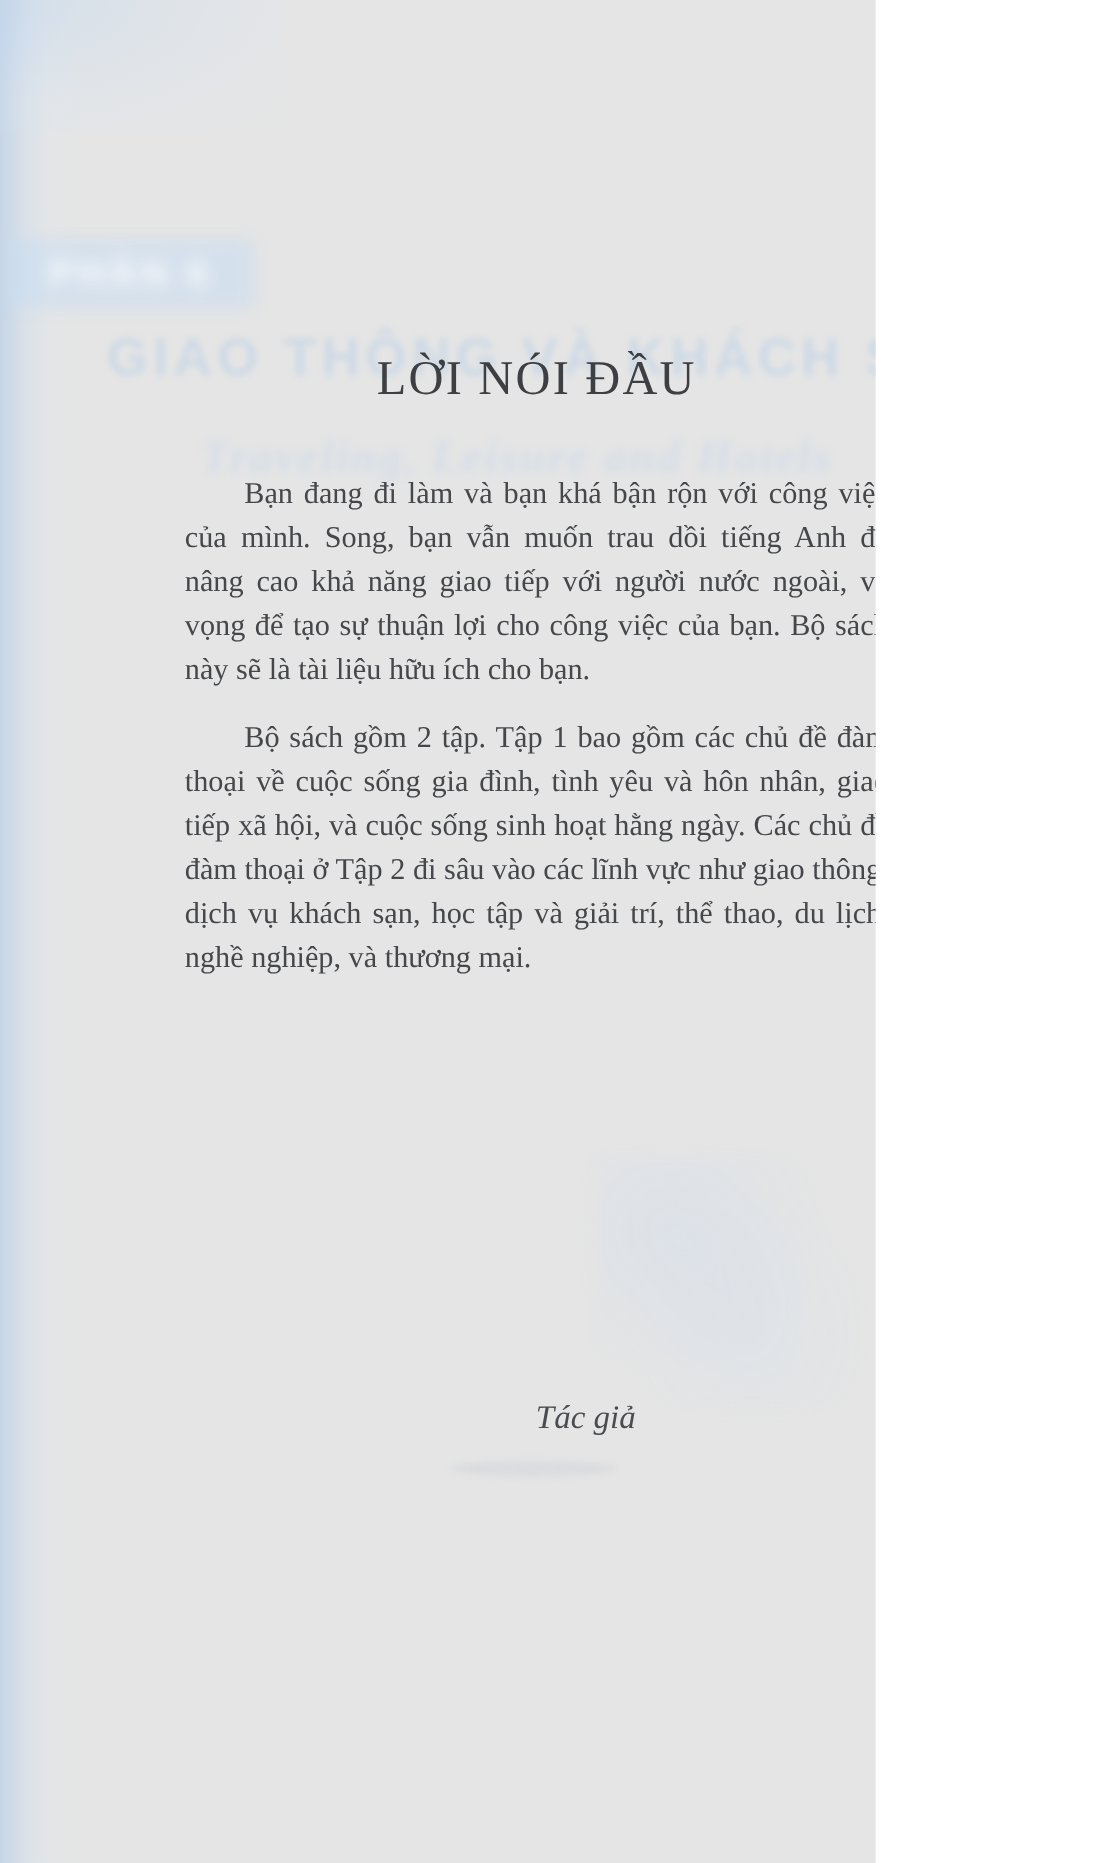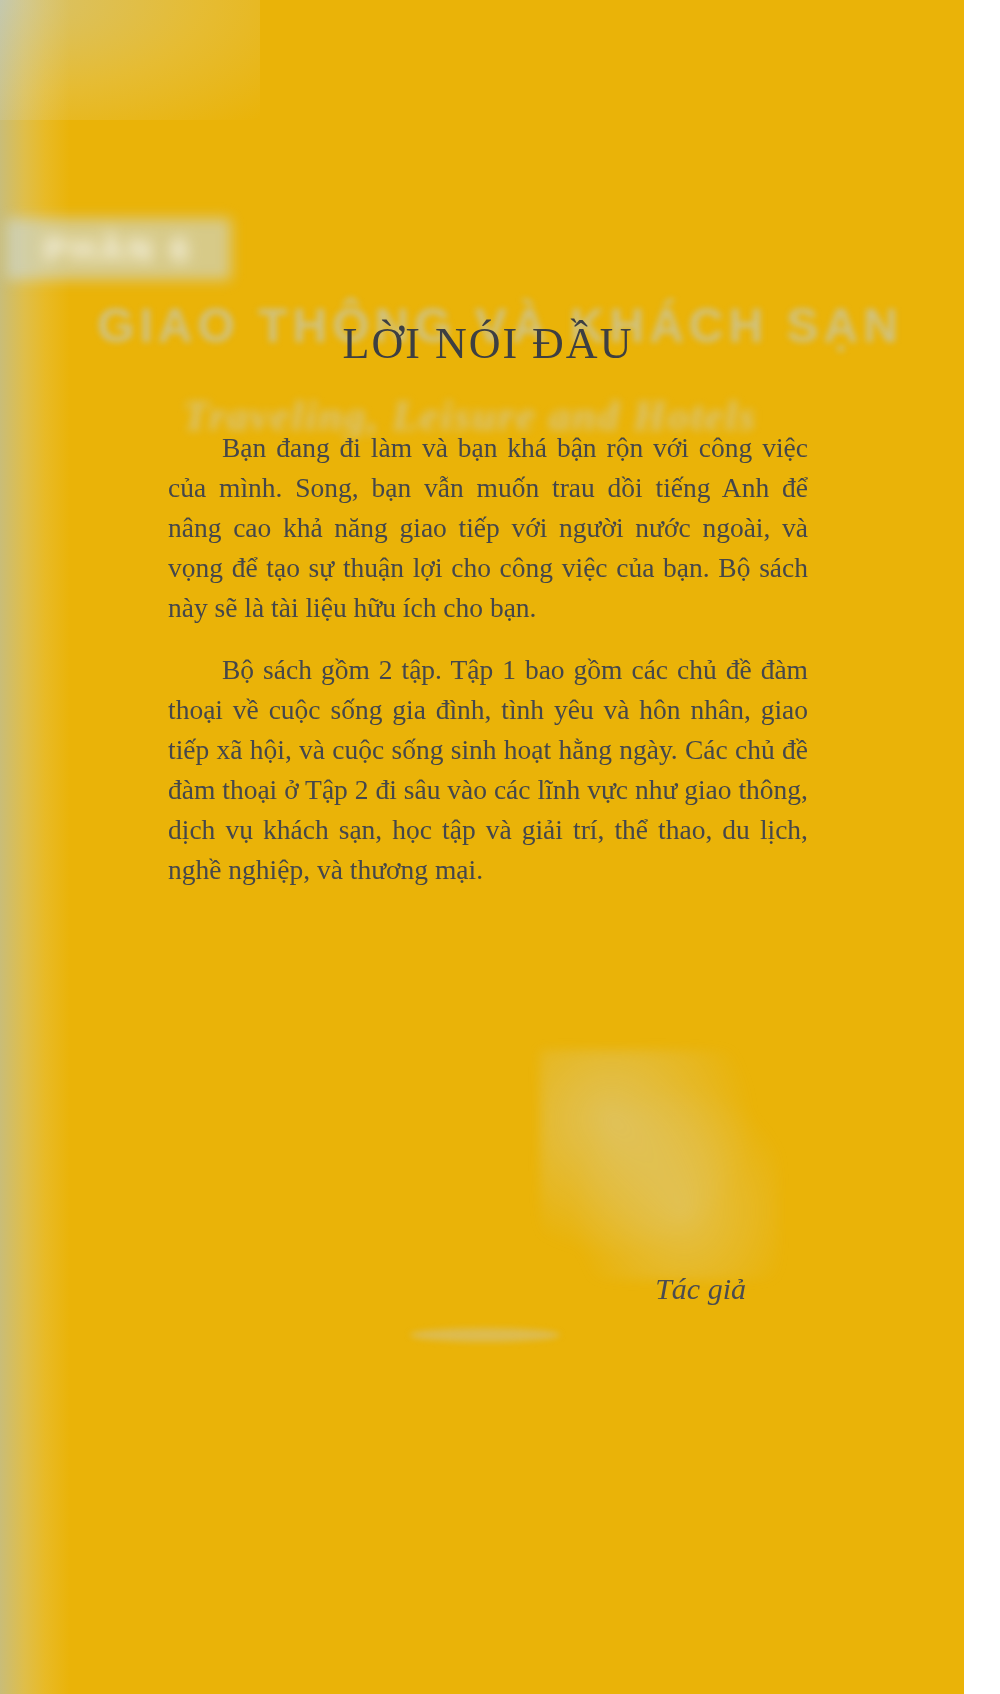--- a/index.html
+++ b/index.html
@@ -2,23 +2,23 @@
 <html><head>
 <meta charset="utf-8">
 <style>
   html, body {
     margin: 0;
     padding: 0;
     background: #ffffff;
   }
   #scan-page {
     position: relative;
-    width: 964px;
+    width: 796px;
     height: 1694px;
-    background: #eab308;
+    background: #e5e5e5;
     overflow: hidden;
     font-family: "Liberation Serif", "DejaVu Serif", serif;
   }
 
   
   .edge-shade-left {
     position: absolute;
     left: 0; top: 0; bottom: 0;
     width: 70px;
     background: linear-gradient(to right,

